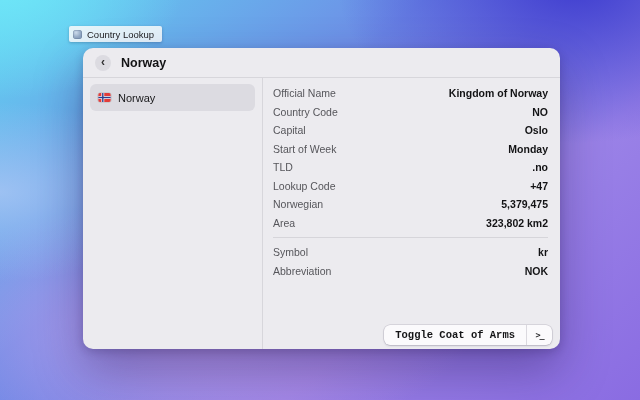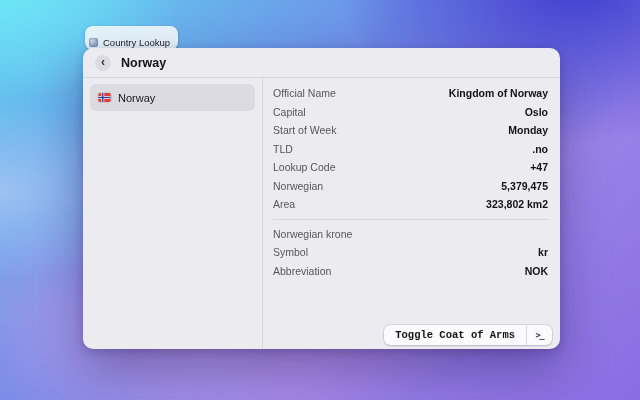--- a/index.html
+++ b/index.html
@@ -12,23 +12,23 @@
     background:
       radial-gradient(55% 60% at 90% -5%, #3e3ccf 0%, rgba(62,60,207,0) 68%),
       radial-gradient(48% 48% at 0% -4%, #6fe7f8 0%, rgba(111,231,248,0) 60%),
       radial-gradient(40% 32% at 0% 48%, rgba(174,200,245,0.75) 0%, rgba(174,200,245,0) 70%),
       radial-gradient(62% 42% at 30% 80%, rgba(201,160,236,0.85) 0%, rgba(201,160,236,0) 72%),
       linear-gradient(140deg, #62d3f1 0%, #6e8ce6 38%, #9a82e7 68%, #8a6ce2 100%);
   }
 
   
   .pill {
-    position: absolute; left: 85px; top: 26px; height: 16px;
+    position: absolute; left: 69px; top: 26px; height: 16px;
     display: flex; align-items: center; gap: 5px;
-    padding: 8px 8px 0 4px; border-radius: 8px;
+    padding: 0 8px 0 4px; border-radius: 2px;
     background: rgba(240,247,251,0.92);
     box-shadow: 0 1px 3px rgba(20,20,60,0.25);
     font-size: 9.5px; font-weight: 500; color: #1c1c1e; white-space: nowrap;
   }
   .app-icon {
     width: 9px; height: 9px; border-radius: 3px;
     background: radial-gradient(circle at 35% 30%, #cddcec 0%, #92a9c4 55%, #7590b0 100%);
     box-shadow: inset 0 0 0 0.5px rgba(60,80,110,0.4);
   }
 
@@ -141,20 +141,24 @@
           <span>Norway</span>
         </div>
       </div>
 
       <div class="details">
         <div class="row">
           <span class="lbl">Official Name</span>
           <span class="val">Kingdom of Norway</span>
         </div>
         <div class="row">
+          <span class="lbl">Country Code</span>
+          <span class="val">NO</span>
+        </div>
+        <div class="row">
           <span class="lbl">Capital</span>
           <span class="val">Oslo</span>
         </div>
         <div class="row">
           <span class="lbl">Start of Week</span>
           <span class="val">Monday</span>
         </div>
         <div class="row">
           <span class="lbl">TLD</span>
           <span class="val">.no</span>
@@ -167,23 +171,20 @@
           <span class="lbl">Norwegian</span>
           <span class="val">5,379,475</span>
         </div>
         <div class="row">
           <span class="lbl">Area</span>
           <span class="val">323,802 km2</span>
         </div>
 
         <hr class="sep">
 
-        <div class="row">
-          <span class="lbl">Norwegian krone</span>
-        </div>
         <div class="row">
           <span class="lbl">Symbol</span>
           <span class="val">kr</span>
         </div>
         <div class="row">
           <span class="lbl">Abbreviation</span>
           <span class="val">NOK</span>
         </div>
       </div>
 

